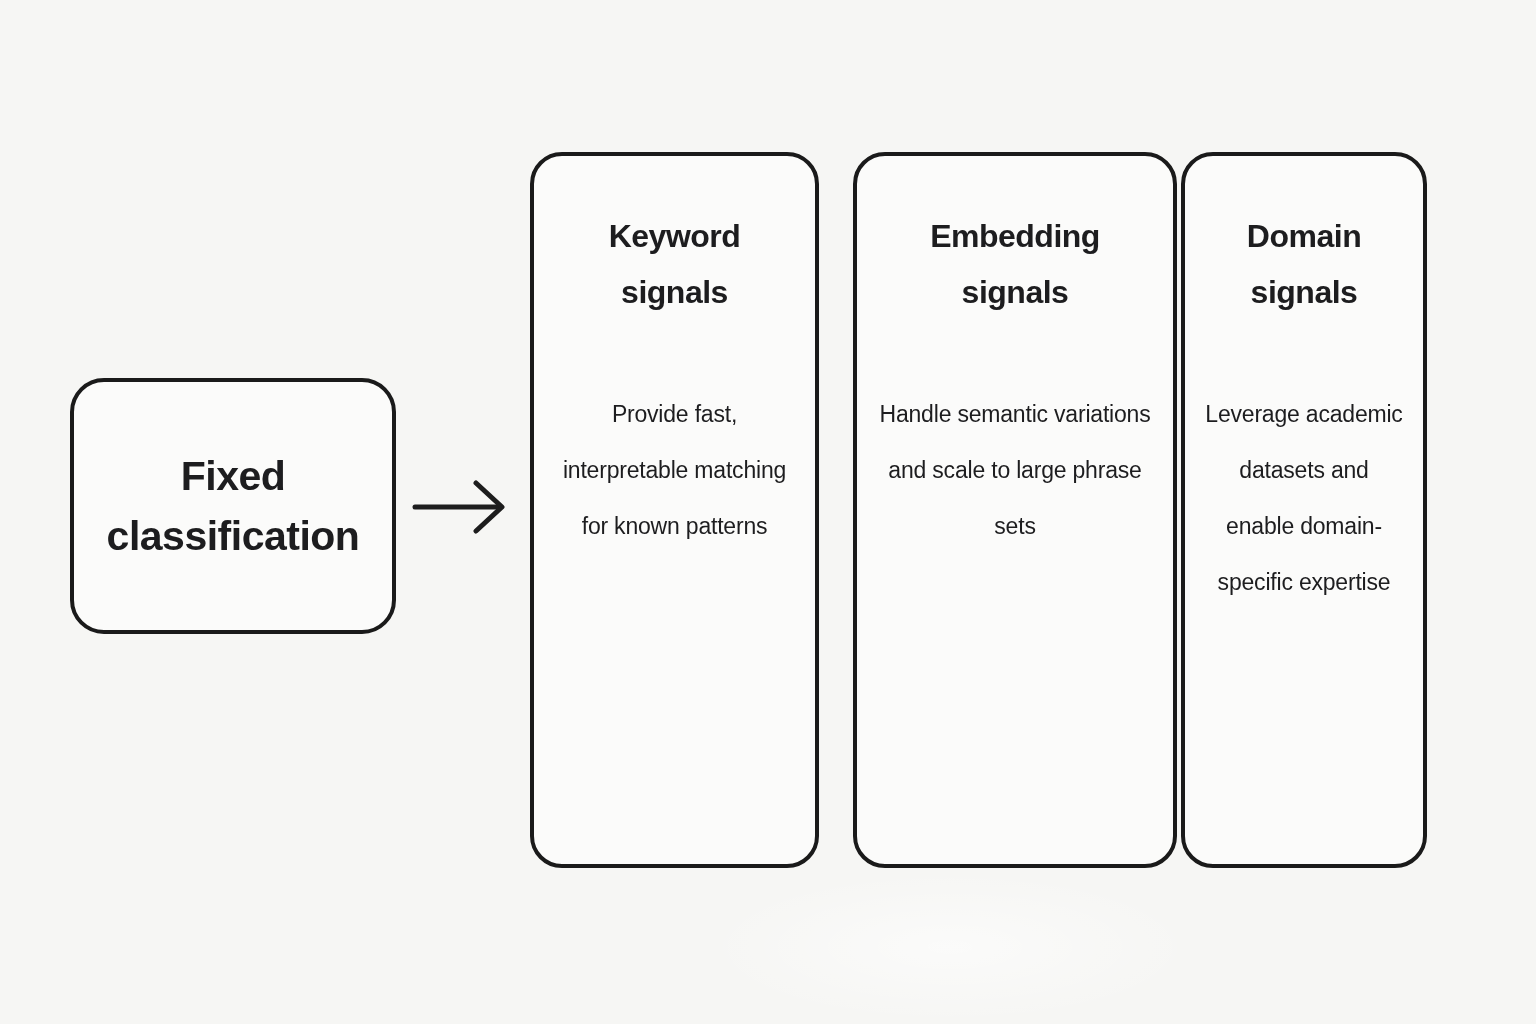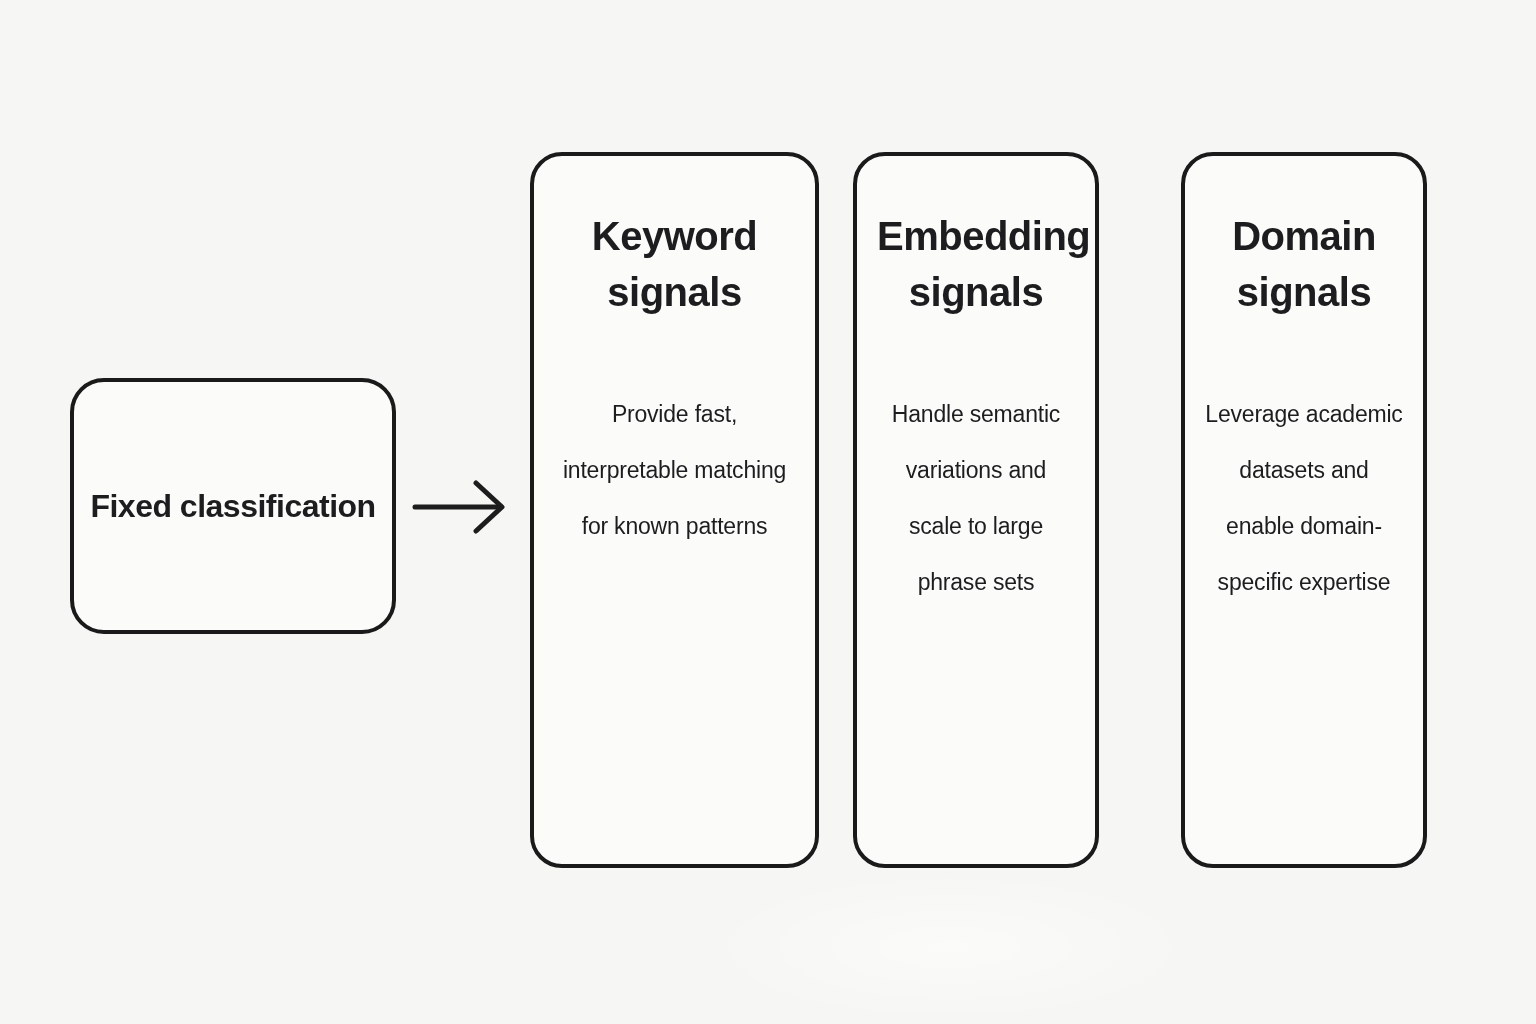--- a/index.html
+++ b/index.html
@@ -42,21 +42,21 @@
     top: 378px;
     width: 326px;
     height: 256px;
     border-radius: 34px;
     display: flex;
     align-items: center;
     justify-content: center;
     text-align: center;
   }
   .source-box .label {
-    font-size: 32px;
+    font-size: 41px;
     line-height: 60px;
     font-weight: 700;
     letter-spacing: -0.5px;
     padding: 0 10px;
   }
 
   .arrow {
     position: absolute;
     left: 412px;
     top: 474px;
@@ -65,25 +65,25 @@
   }
 
   .card {
     border-radius: 32px;
     top: 152px;
     height: 716px;
     padding: 52px 20px 0 20px;
     text-align: center;
   }
   .card-1 { left: 530px; width: 289px; }
-  .card-2 { left: 853px; width: 246px; }
+  .card-2 { left: 853px; width: 324px; }
   .card-3 { left: 1181px; width: 246px; }
 
   .card .title {
-    font-size: 40px;
+    font-size: 32px;
     line-height: 56px;
     font-weight: 700;
     letter-spacing: -0.5px;
     margin: 0 0 66px 0;
     min-height: 112px;
     display: flex;
     align-items: flex-start;
     justify-content: center;
     flex-direction: column;
   }

